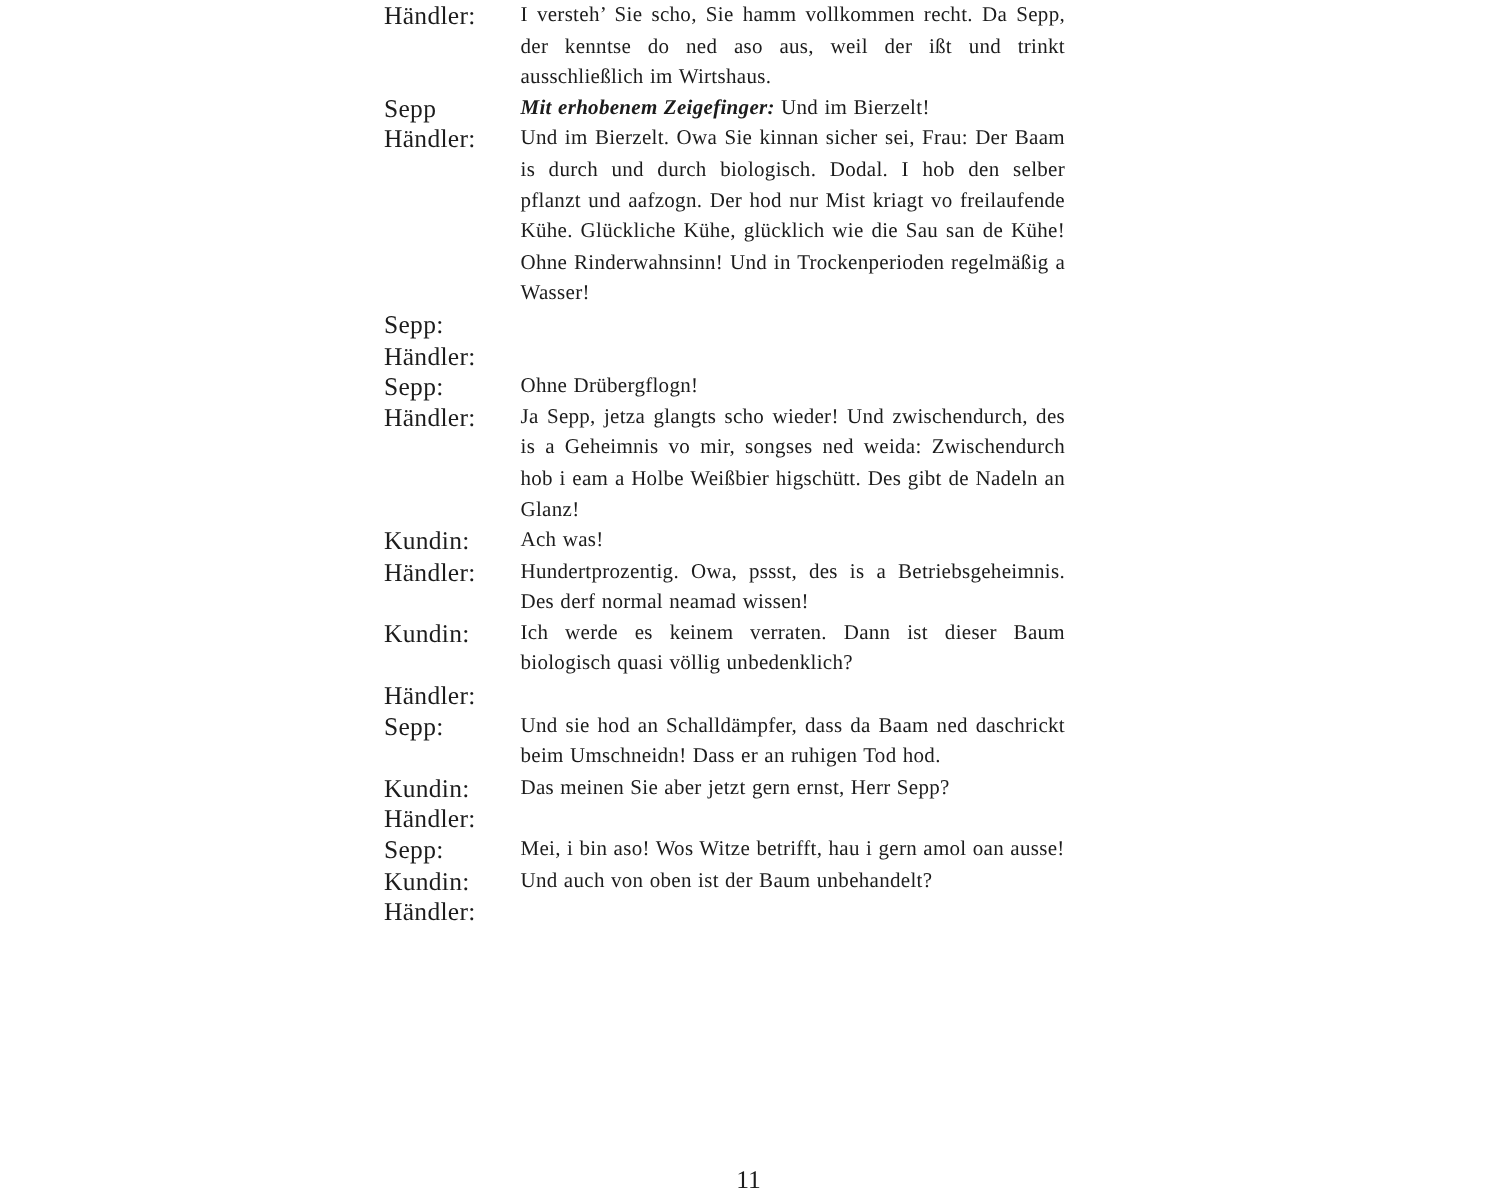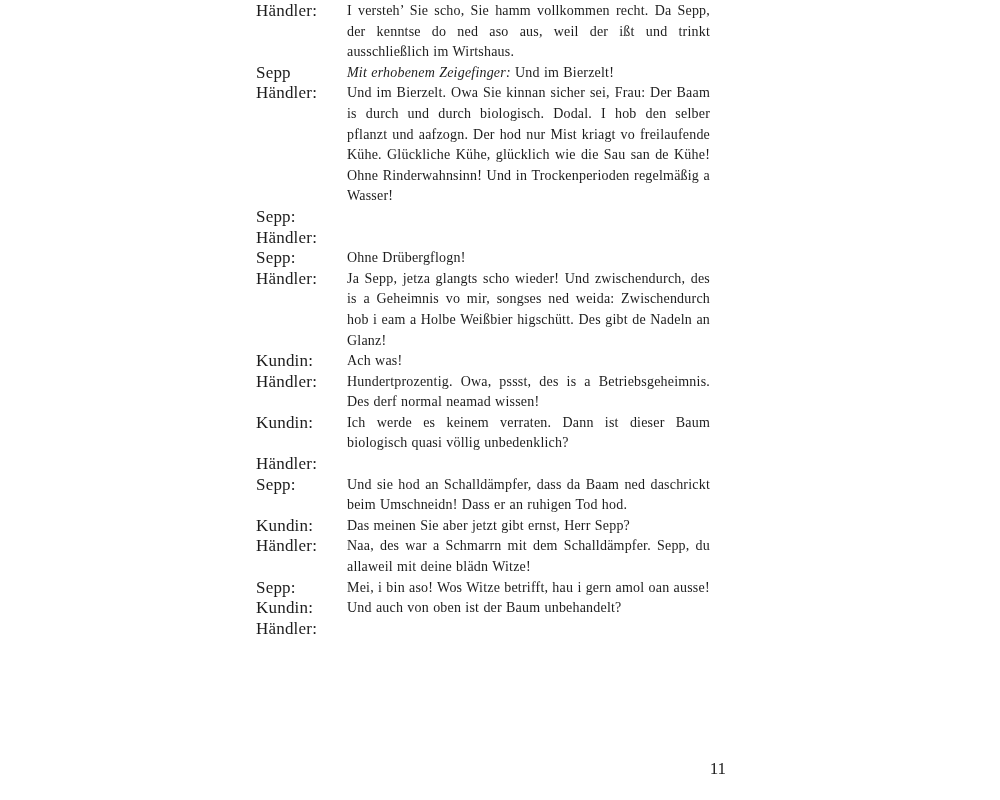--- a/index.html
+++ b/index.html
@@ -42,27 +42,28 @@
     flex: 1 1 auto;
     min-width: 0;
     text-align: justify;
     font-size: 14px;
     line-height: 20.6px;
     letter-spacing: 0.2px;
     word-spacing: 0.5px;
   }
   .direction {
     font-style: italic;
+    font-weight: bold;
   }
   .page-number {
     position: absolute;
     left: 272px;
-    top: 759px;
+    top: 777px;
     width: 454px;
-    text-align: right;
+    text-align: center;
     font-size: 17px;
     line-height: 20.6px;
   }
 </style>
 </head>
 <body>
 
 <div class="page">
   <div class="dialogue">
   <div class="row">
@@ -117,26 +118,25 @@
     <div class="speaker">Händler:</div>
   </div>
 
   <div class="row">
     <div class="speaker">Sepp:</div>
     <div class="speech"><span>Und sie hod an Schalldämpfer, dass da Baam ned daschrickt beim Umschneidn! Dass er an ruhigen Tod hod.</span></div>
   </div>
 
   <div class="row">
     <div class="speaker">Kundin:</div>
-    <div class="speech"><span>Das meinen Sie aber jetzt gibt ernst, Herr Sepp?</span></div>
+    <div class="speech"><span>Das meinen Sie aber jetzt gern ernst, Herr Sepp?</span></div>
   </div>
 
   <div class="row">
     <div class="speaker">Händler:</div>
-    <div class="speech"><span>Naa, des war a Schmarrn mit dem Schalldämpfer. Sepp, du allaweil mit deine blädn Witze!</span></div>
   </div>
 
   <div class="row">
     <div class="speaker">Sepp:</div>
     <div class="speech"><span>Mei, i bin aso! Wos Witze betrifft, hau i gern amol oan ausse!</span></div>
   </div>
 
   <div class="row">
     <div class="speaker">Kundin:</div>
     <div class="speech"><span>Und auch von oben ist der Baum unbehandelt?</span></div>

